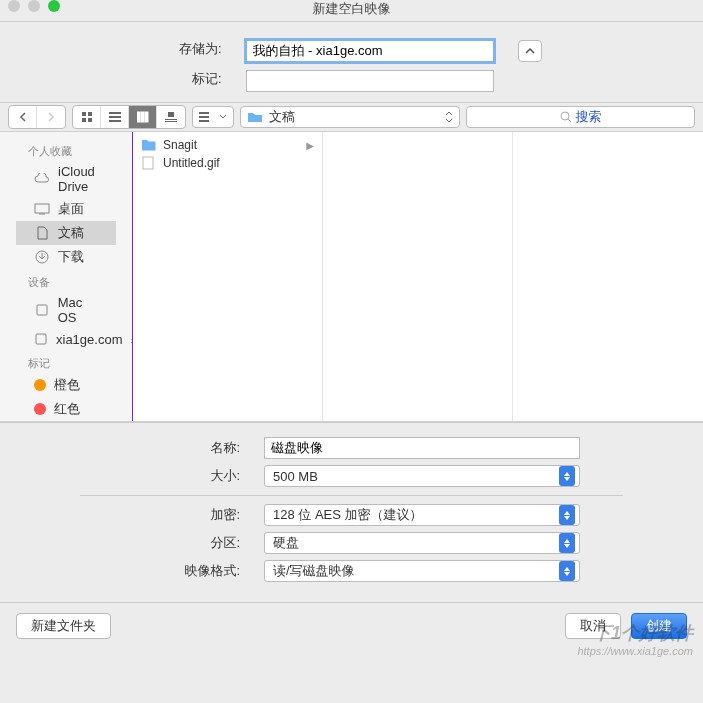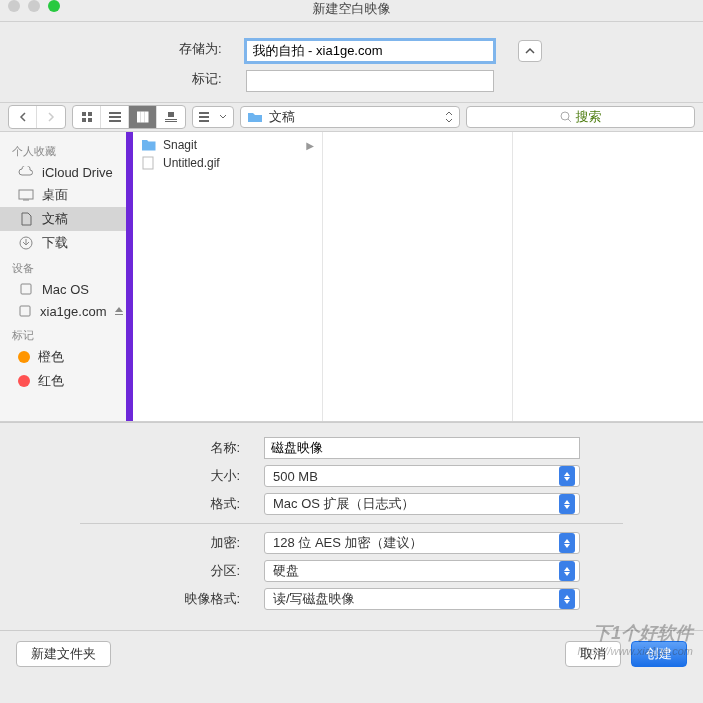--- a/index.html
+++ b/index.html
@@ -22,24 +22,24 @@
 .expand-btn { width: 24px; height: 22px; border: 1px solid #bbb; border-radius: 4px; background: #fff; display: flex; align-items: center; justify-content: center; }
 
 .toolbar { height: 30px; padding: 4px 8px; display: flex; align-items: center; gap: 6px; border-top: 1px solid #d0d0d0; border-bottom: 1px solid #d0d0d0; }
 .seg { display: flex; border: 1px solid #bbb; border-radius: 4px; overflow: hidden; background: #fff; }
 .seg-btn { width: 28px; height: 22px; display: flex; align-items: center; justify-content: center; border-right: 1px solid #ddd; }
 .seg-btn:last-child { border-right: none; }
 .seg-btn.active { background: #7a7a7a; }
 .seg-btn.active svg { fill: #fff; stroke: #fff; }
 .popup { height: 22px; border: 1px solid #bbb; border-radius: 4px; background: #fff; display: flex; align-items: center; padding: 0 6px; gap: 6px; }
 .loc-popup { flex: 1; max-width: 220px; }
-.search { flex: 1; height: 22px; border: 1px solid #bbb; border-radius: 4px; background: #fff; display: flex; align-items: center; justify-content: center; color: #4d7c0f; gap: 4px; }
+.search { flex: 1; height: 22px; border: 1px solid #bbb; border-radius: 4px; background: #fff; display: flex; align-items: center; justify-content: center; color: #1d4ed8; gap: 4px; }
 
 .browser { display: flex; height: 290px; background: #fff; border-bottom: 1px solid #d0d0d0; }
-.sidebar { width: 178px; background: #f5f5f5; border-right: 7px solid #6d28d9; overflow: auto; padding: 6px 0; }
+.sidebar { width: 178px; background: #f5f5f5; border-right: 1px solid #6d28d9; overflow: auto; padding: 6px 16px; }
 .sb-header { font-size: 11px; color: #888; padding: 6px 12px 2px; }
 .sb-item { display: flex; align-items: center; gap: 8px; padding: 3px 12px 3px 18px; font-size: 13px; }
 .sb-item.sel { background: #d5d5d5; }
 .sb-icon { width: 16px; height: 16px; display: flex; align-items: center; justify-content: center; }
 .eject { margin-left: auto; color: #888; }
 .tag-dot { width: 12px; height: 12px; border-radius: 50%; }
 
 .columns { flex: 1; display: flex; }
 .col { width: 190px; border-right: 1px solid #e5e5e5; padding: 4px 0; overflow: auto; }
 .col-item { display: flex; align-items: center; gap: 6px; padding: 2px 8px; font-size: 12px; }
@@ -264,27 +264,20 @@
       <label>名称:</label>
       <input class="form-input" value="磁盘映像" style="">
     </div>
   <div class="form-row">
       <label>大小:</label>
       <div class="form-select">
         <span>500 MB</span>
         <span class="sel-arrows"></span>
       </div>
     </div>
-  <div class="form-row">
-      <label>格式:</label>
-      <div class="form-select">
-        <span>Mac OS 扩展（日志式）</span>
-        <span class="sel-arrows"></span>
-      </div>
-    </div>
   <div class="divider"></div>
   <div class="form-row">
       <label>加密:</label>
       <div class="form-select">
         <span>128 位 AES 加密（建议）</span>
         <span class="sel-arrows"></span>
       </div>
     </div>
   <div class="form-row">
       <label>分区:</label>

